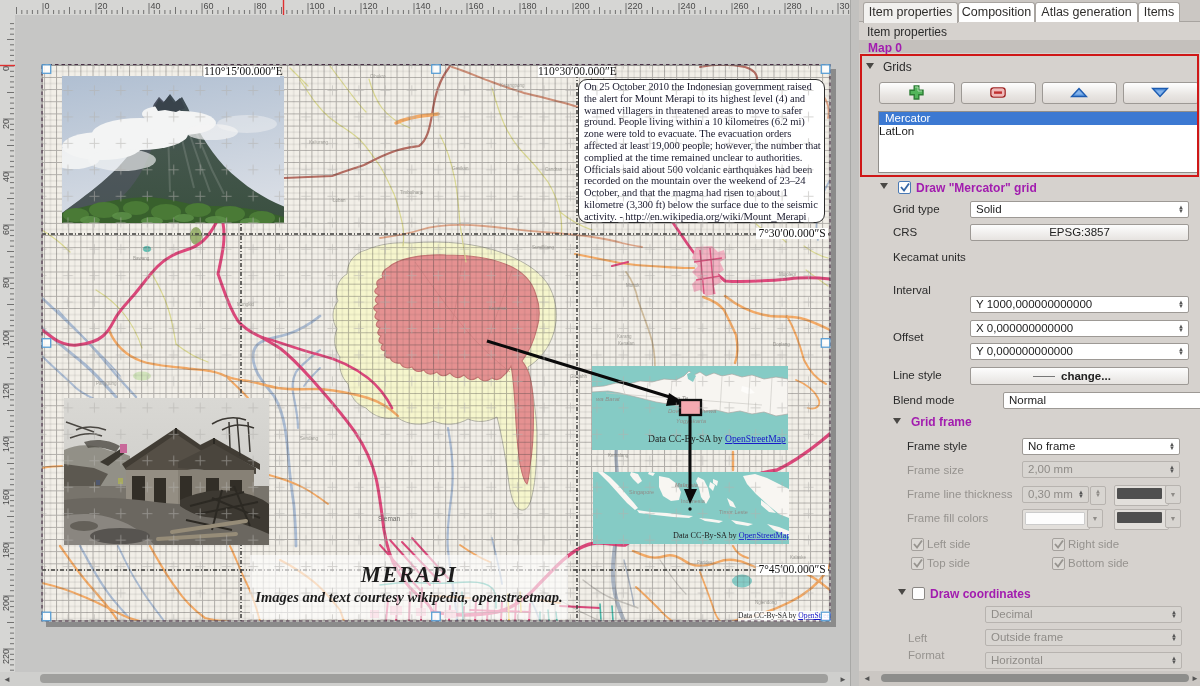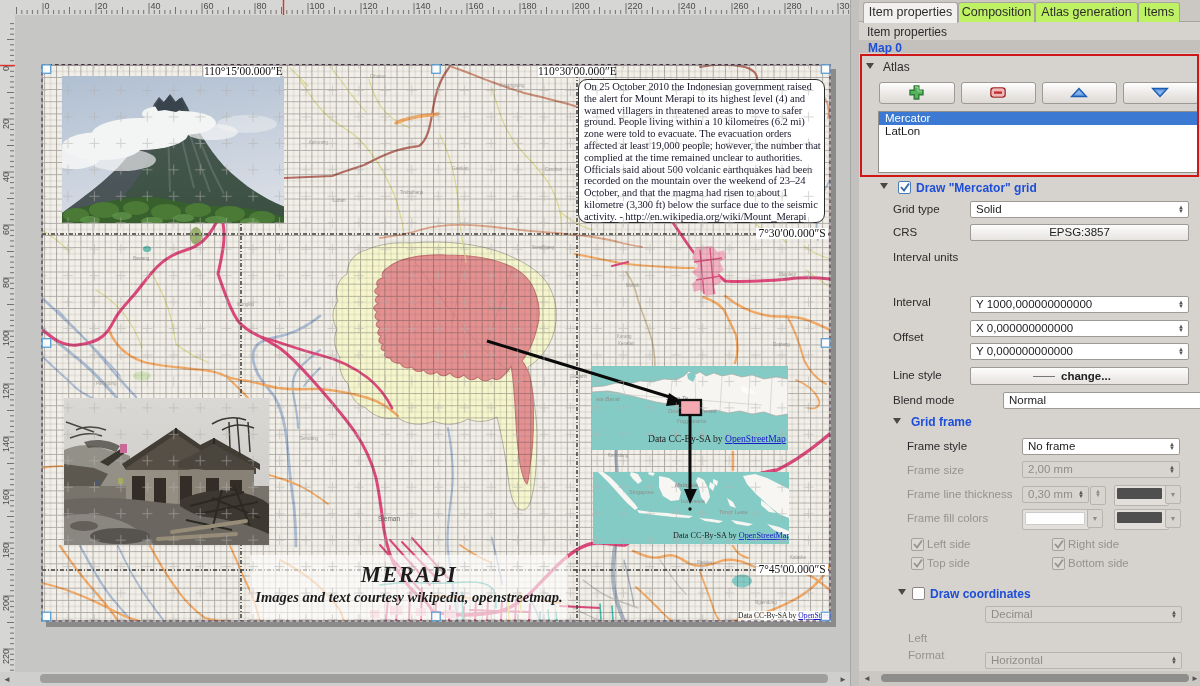--- a/index.html
+++ b/index.html
@@ -1,28 +1,28 @@
 <!DOCTYPE html>
 <html><head>
 <meta charset="utf-8">
 <style>
   html,body{margin:0;padding:0;}
   body{width:1200px;height:686px;overflow:hidden;position:relative;
        font-family:"Liberation Sans",sans-serif;background:#c9c8c6;}
   .abs{position:absolute;}
 
   .tab{position:absolute;top:2px;height:19px;line-height:19px;text-align:center;
-       font-size:12.5px;color:#2e2c2a;background:#bef264;border:1px solid #a8a4a0;
+       font-size:12.5px;color:#2e2c2a;background:#ffffff;border:1px solid #a8a4a0;
        border-bottom:none;border-radius:3px 3px 0 0;}
   .combo,.spin{position:absolute;height:15px;background:#fff;border:1px solid #9d9995;
        border-radius:2px;font-size:11.5px;line-height:15px;padding-left:5px;color:#222;}
   .dis{background:#d8d5d1!important;color:#8f8c88!important;border-color:#b7b3af!important;}
   .lbl{position:absolute;font-size:11.5px;color:#2b2b2b;white-space:nowrap;}
   .dlbl{position:absolute;font-size:11.5px;color:#96938f;white-space:nowrap;}
-  .blbl{position:absolute;font-size:11.5px;font-weight:bold;color:#1d4ed8;white-space:nowrap;}
+  .blbl{position:absolute;font-size:11.5px;font-weight:bold;color:#a21caf;white-space:nowrap;}
   .sparr{position:absolute;right:3px;width:8px;font-size:6px;line-height:4px;color:#555;text-align:center;}
   .cb{position:absolute;width:11px;height:11px;background:#fdfdfd;border:1px solid #8a8784;border-radius:2px;}
   .tri{position:absolute;width:0;height:0;border-left:4.5px solid transparent;border-right:4.5px solid transparent;border-top:6px solid #4a4845;}
   .btn4{position:absolute;top:82px;height:20px;border:1px solid #9d9995;border-radius:3px;
        background:linear-gradient(#fefefe,#e9e6e3 60%,#dedad6);}
 </style>
 </head>
 <body>
 
 <div class="abs" style="left:0;top:0;width:858px;height:686px;background:#c6c6c5;overflow:hidden;">
@@ -745,21 +745,21 @@
 <div class="abs" style="left:0;top:0;width:341px;height:21px;background:#cbc7c3;border-bottom:1px solid #a8a4a0;"></div>
 <div class="tab" style="left:4px;width:93px;background:#f2f1ef;height:20px;z-index:2;">Item properties</div>
 <div class="tab" style="left:99px;width:75px;">Composition</div>
 <div class="tab" style="left:176px;width:101px;">Atlas generation</div>
 <div class="tab" style="left:279px;width:40px;">Items</div>
 <div class="lbl" style="left:8px;top:25px;font-size:12px;">Item properties</div>
 <div class="abs" style="left:0px;top:40px;width:341px;height:13px;background:#c4c0bc;"></div>
 <div class="blbl" style="left:9px;top:41px;font-size:12px;">Map 0</div>
 <div class="abs" style="left:1px;top:54px;width:335px;height:119px;border:2.5px solid #cf1717;z-index:5;"></div>
 <div class="tri" style="left:7px;top:63px;"></div>
-<div class="lbl" style="left:24px;top:60px;font-size:12px;">Atlas</div>
+<div class="lbl" style="left:24px;top:60px;font-size:12px;">Grids</div>
 <div class="btn4" style="left:20px;width:74px;"></div>
 <div class="btn4" style="left:102px;width:73px;"></div>
 <div class="btn4" style="left:183px;width:73px;"></div>
 <div class="btn4" style="left:264px;width:74px;"></div>
 <svg class="abs" style="left:50px;top:85px;z-index:2;" width="15" height="15" viewBox="0 0 15 15">
 <path d="M 5.2,1 L 9.8,1 L 9.8,5.2 L 14,5.2 L 14,9.8 L 9.8,9.8 L 9.8,14 L 5.2,14 L 5.2,9.8 L 1,9.8 L 1,5.2 L 5.2,5.2 Z" fill="#52b55a" stroke="#2c7d34" stroke-width="1.4"></path>
 <path d="M 6,2 L 9,2 L 9,6 L 13,6" fill="none" stroke="#a8dcac" stroke-width="1"></path>
     </svg>
 <svg class="abs" style="left:131px;top:87px;z-index:2;" width="16" height="11" viewBox="0 0 16 11">
 <rect x="1" y="1" width="14" height="9" rx="2.5" fill="none" stroke="#a02424" stroke-width="1.6"></rect>
@@ -769,34 +769,34 @@
 <svg class="abs" style="left:211px;top:87px;z-index:2;" width="18" height="11" viewBox="0 0 18 11">
 <path d="M 9,1.5 L 16.5,9.5 L 1.5,9.5 Z" fill="#5a97e0" stroke="#1d5bb0" stroke-width="1.3"></path>
 <path d="M 9,3 L 13,7.5 L 5,7.5 Z" fill="#85b3ea"></path>
     </svg>
 <svg class="abs" style="left:292px;top:87px;z-index:2;" width="18" height="11" viewBox="0 0 18 11">
 <path d="M 9,9.5 L 16.5,1.5 L 1.5,1.5 Z" fill="#5a97e0" stroke="#1d5bb0" stroke-width="1.3"></path>
 <path d="M 9,8 L 13,3.5 L 5,3.5 Z" fill="#85b3ea"></path>
     </svg>
 <div class="abs" style="left:19px;top:111px;width:319px;height:60px;background:#fff;border:1px solid #918e8a;">
 <div style="height:12.5px;background:#3c79d2;color:#fff;font-size:11.5px;line-height:12.5px;padding-left:6px;">Mercator</div>
-<div style="height:12.5px;color:#1c1c1c;font-size:11.5px;line-height:12.5px;padding-left:6px;">LatLon</div>
+<div style="height:12.5px;color:#1c1c1c;font-size:11.5px;line-height:12.5px;">LatLon</div>
 </div>
 <div class="tri" style="left:21px;top:183px;"></div>
 <div class="cb" style="left:39px;top:181px;border-color:#4a7ab5;"></div>
 <svg class="abs" style="left:40px;top:181px;z-index:2" width="12" height="12">
       <path d="M 2,6 L 5,9.5 L 10,2.5" stroke="#3465a4" stroke-width="1.8" fill="none"></path>
     </svg>
 <div class="blbl" style="left:57px;top:181px;font-size:12px;">Draw "Mercator" grid</div>
 <div class="lbl" style="left:34px;top:203px;">Grid type</div>
 <div class="combo" style="left:111px;top:201px;width:212px;height:15px;line-height:15px;">Solid<div class="sparr" style="top:3px;">▲<br>▼</div></div>
 <div class="lbl" style="left:34px;top:226px;">CRS</div>
 <div class="abs" style="left:111px;top:224px;width:217px;height:15px;border:1px solid #9d9995;border-radius:2px;background:linear-gradient(#fdfdfd,#e6e3e0);font-size:11.5px;line-height:15px;text-align:center;color:#222;">EPSG:3857</div>
-<div class="lbl" style="left:34px;top:251px;">Interval units</div>
-<div class="lbl" style="left:34px;top:296px;">Interval</div>
+<div class="lbl" style="left:34px;top:251px;">Kecamat units</div>
+<div class="lbl" style="left:34px;top:284px;">Interval</div>
 <div class="spin" style="left:111px;top:296px;width:212px;height:15px;line-height:15px;">Y 1000,000000000000<div class="sparr" style="top:3px;">▲<br>▼</div></div>
 <div class="lbl" style="left:34px;top:331px;">Offset</div>
 <div class="spin" style="left:111px;top:320px;width:212px;height:15px;line-height:15px;">X 0,000000000000<div class="sparr" style="top:3px;">▲<br>▼</div></div>
 <div class="spin" style="left:111px;top:343px;width:212px;height:15px;line-height:15px;">Y 0,000000000000<div class="sparr" style="top:3px;">▲<br>▼</div></div>
 <div class="lbl" style="left:34px;top:369px;">Line style</div>
 <div class="abs" style="left:111px;top:367px;width:217px;height:16px;border:1px solid #9d9995;border-radius:2px;background:linear-gradient(#fdfdfd,#e6e3e0);font-size:11.5px;line-height:16px;color:#222;"><span style="position:absolute;left:62px;top:7.5px;width:22px;height:1.5px;background:#777;"></span><span style="margin-left:90px;font-weight:bold;">change...</span></div>
 <div class="lbl" style="left:34px;top:394px;">Blend mode</div>
 <div class="combo" style="left:128px;top:392px;width:212px;height:15px;line-height:15px;margin-left:16px;">Normal<div class="sparr" style="top:3px;">▲<br>▼</div></div>
 <div class="tri" style="left:34px;top:418px;"></div>
 <div class="blbl" style="left:52px;top:415px;font-size:12px;">Grid frame</div>
@@ -839,19 +839,20 @@
     <svg class="abs" style="left:194px;top:557px;z-index:2" width="12" height="12">
       <path d="M 2,6 L 5,9.5 L 10,2.5" stroke="#97948f" stroke-width="1.8" fill="none"></path>
     </svg>
     <div class="dlbl" style="left:209px;top:557px;">Bottom side</div>
 <div class="tri" style="left:39px;top:589px;"></div>
 <div class="cb" style="left:53px;top:587px;"></div>
 <div class="blbl" style="left:71px;top:587px;font-size:12px;">Draw coordinates</div>
 <div class="dlbl" style="left:49px;top:609px;margin-top:40px;">Format</div>
 <div class="combo dis" style="left:126px;top:606px;width:190px;height:15px;line-height:15px;">Decimal<div class="sparr" style="top:3px;">▲<br>▼</div></div>
 <div class="dlbl" style="left:49px;top:632px;">Left</div>
+<div class="combo dis" style="left:126px;top:629px;width:190px;height:15px;line-height:15px;">Outside frame<div class="sparr" style="top:3px;">▲<br>▼</div></div>
 <div class="combo dis" style="left:126px;top:652px;width:190px;height:15px;line-height:15px;">Horizontal<div class="sparr" style="top:3px;">▲<br>▼</div></div>
 <div class="abs" style="left:0;top:671px;width:341px;height:15px;background:#cbc7c3;">
 <div class="abs" style="left:22px;top:3px;width:308px;height:8px;background:#8d8d8b;border-radius:4px;"></div>
 <div class="abs" style="left:4px;top:3px;font-size:8px;color:#555;">◄</div>
 <div class="abs" style="left:332px;top:3px;font-size:8px;color:#555;">►</div>
 </div>
 </div>
 
 </body></html>

